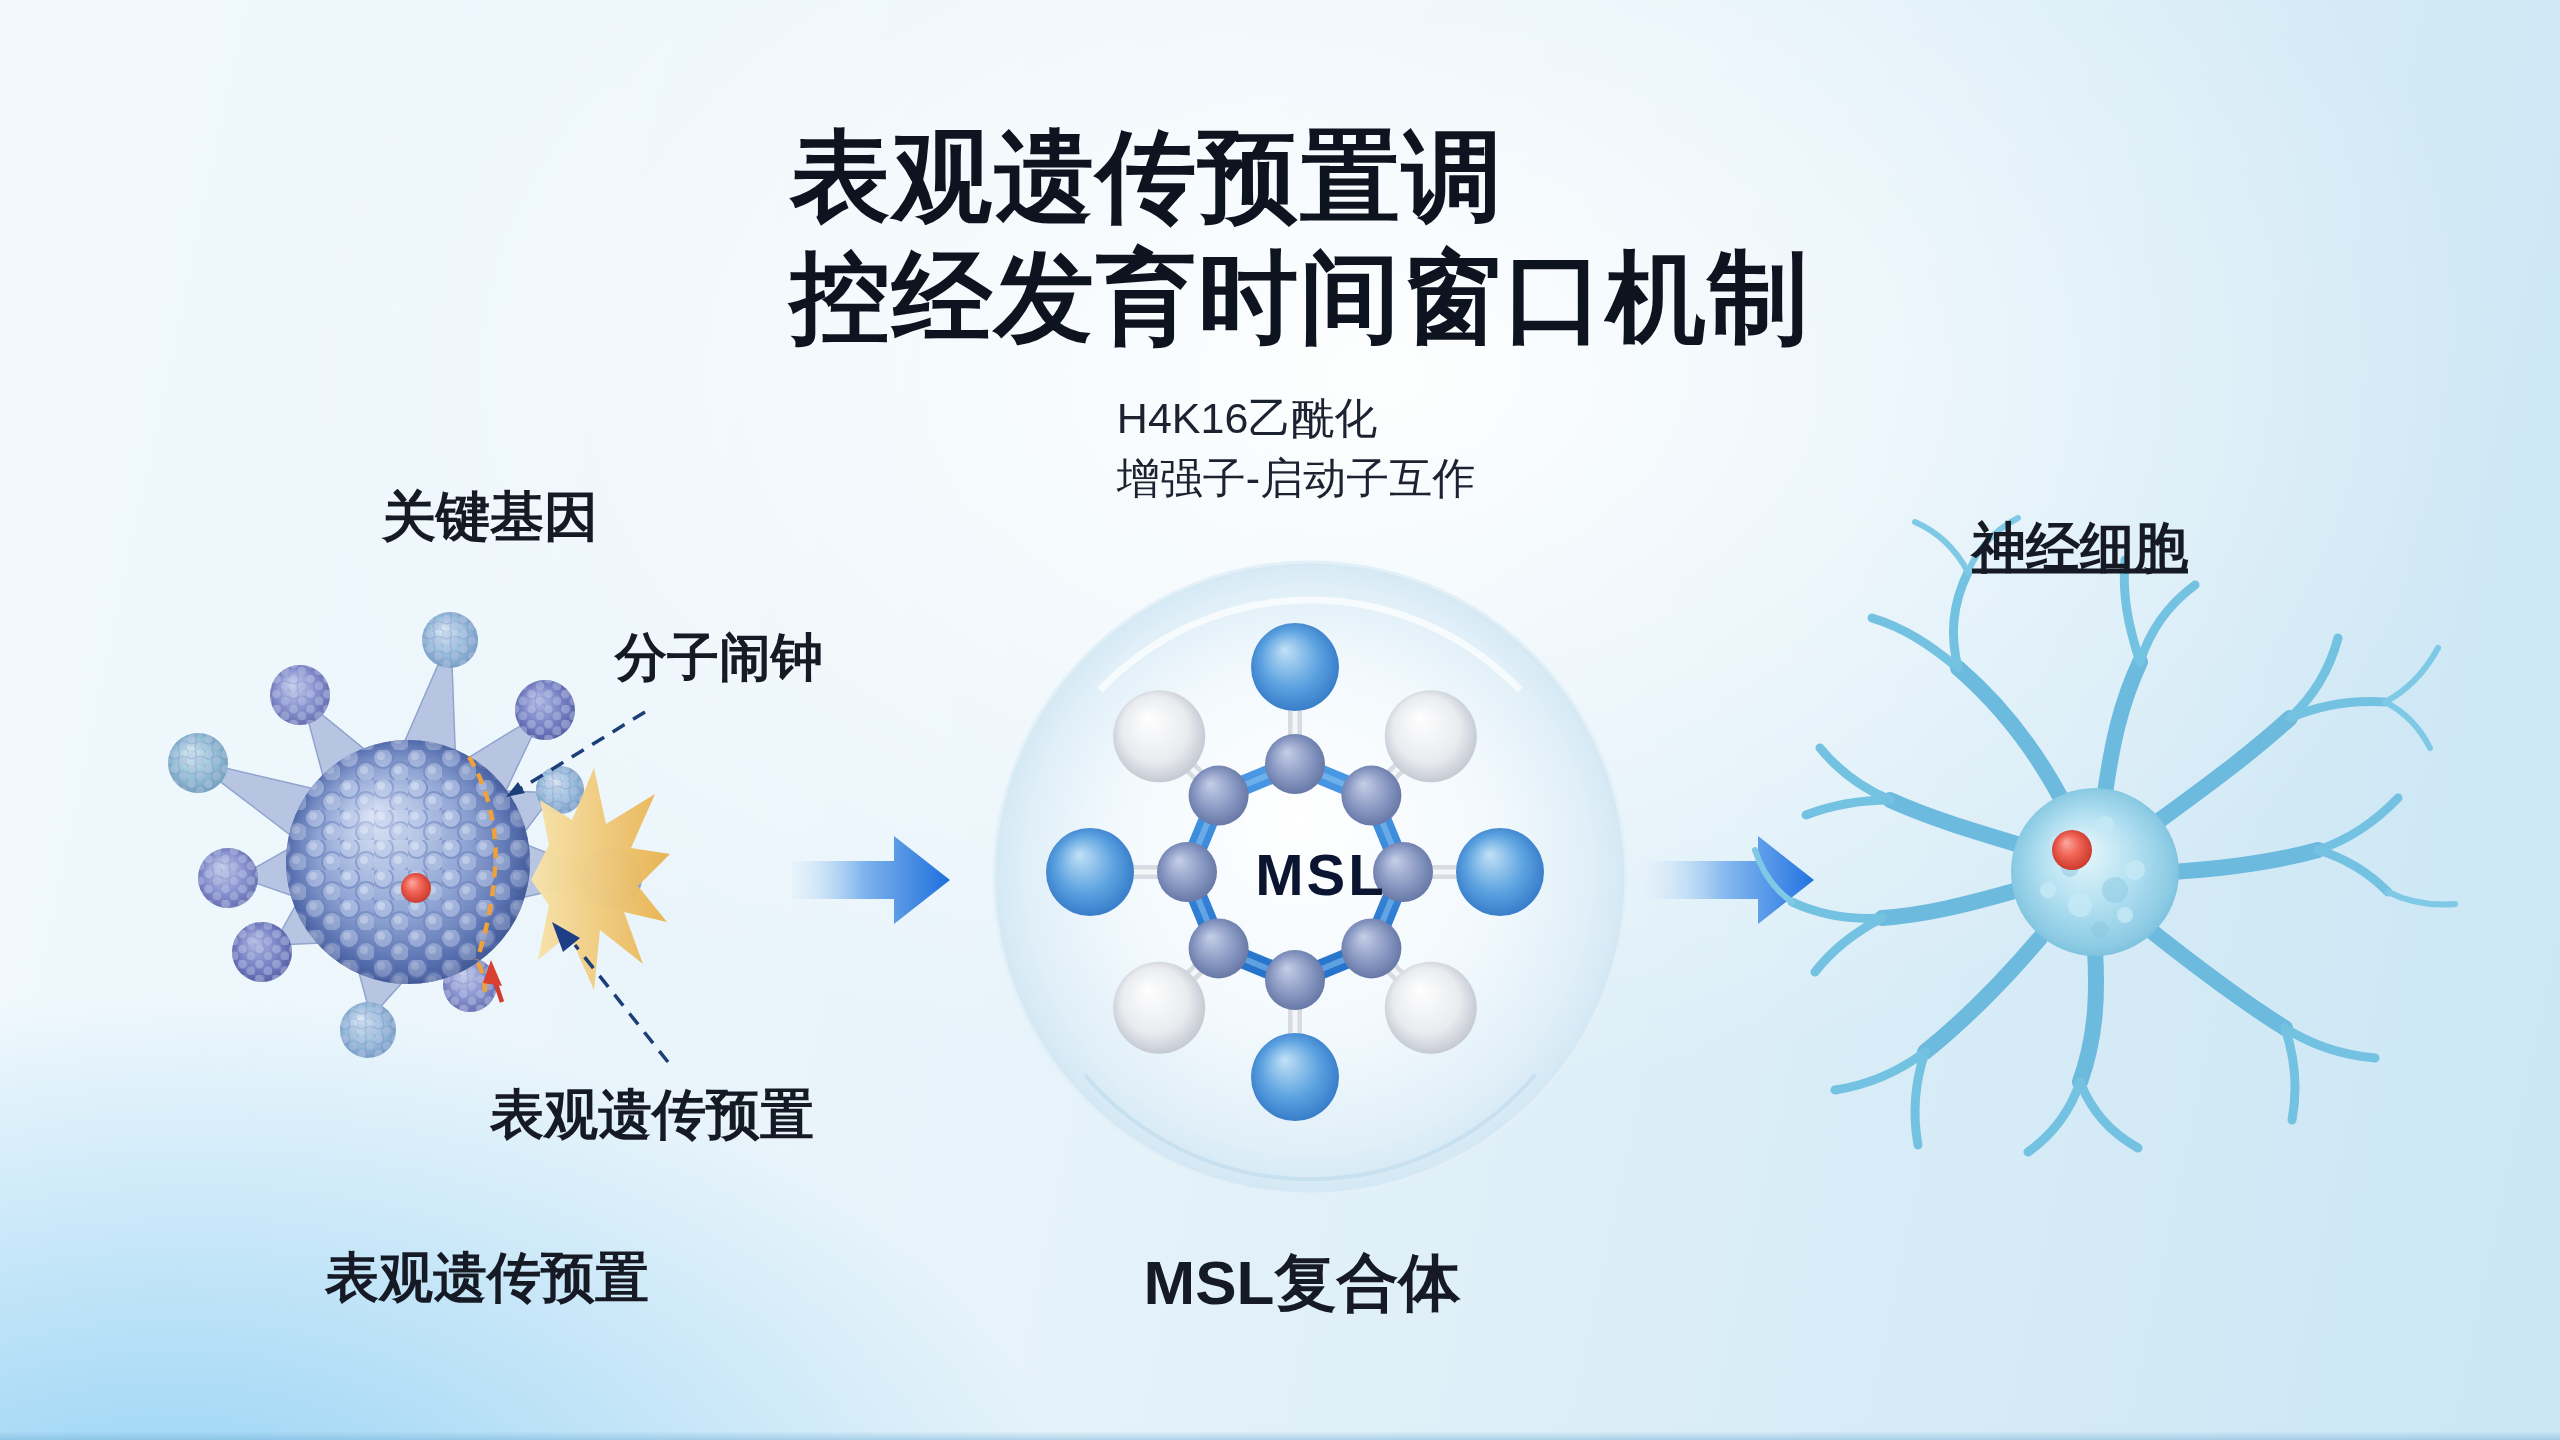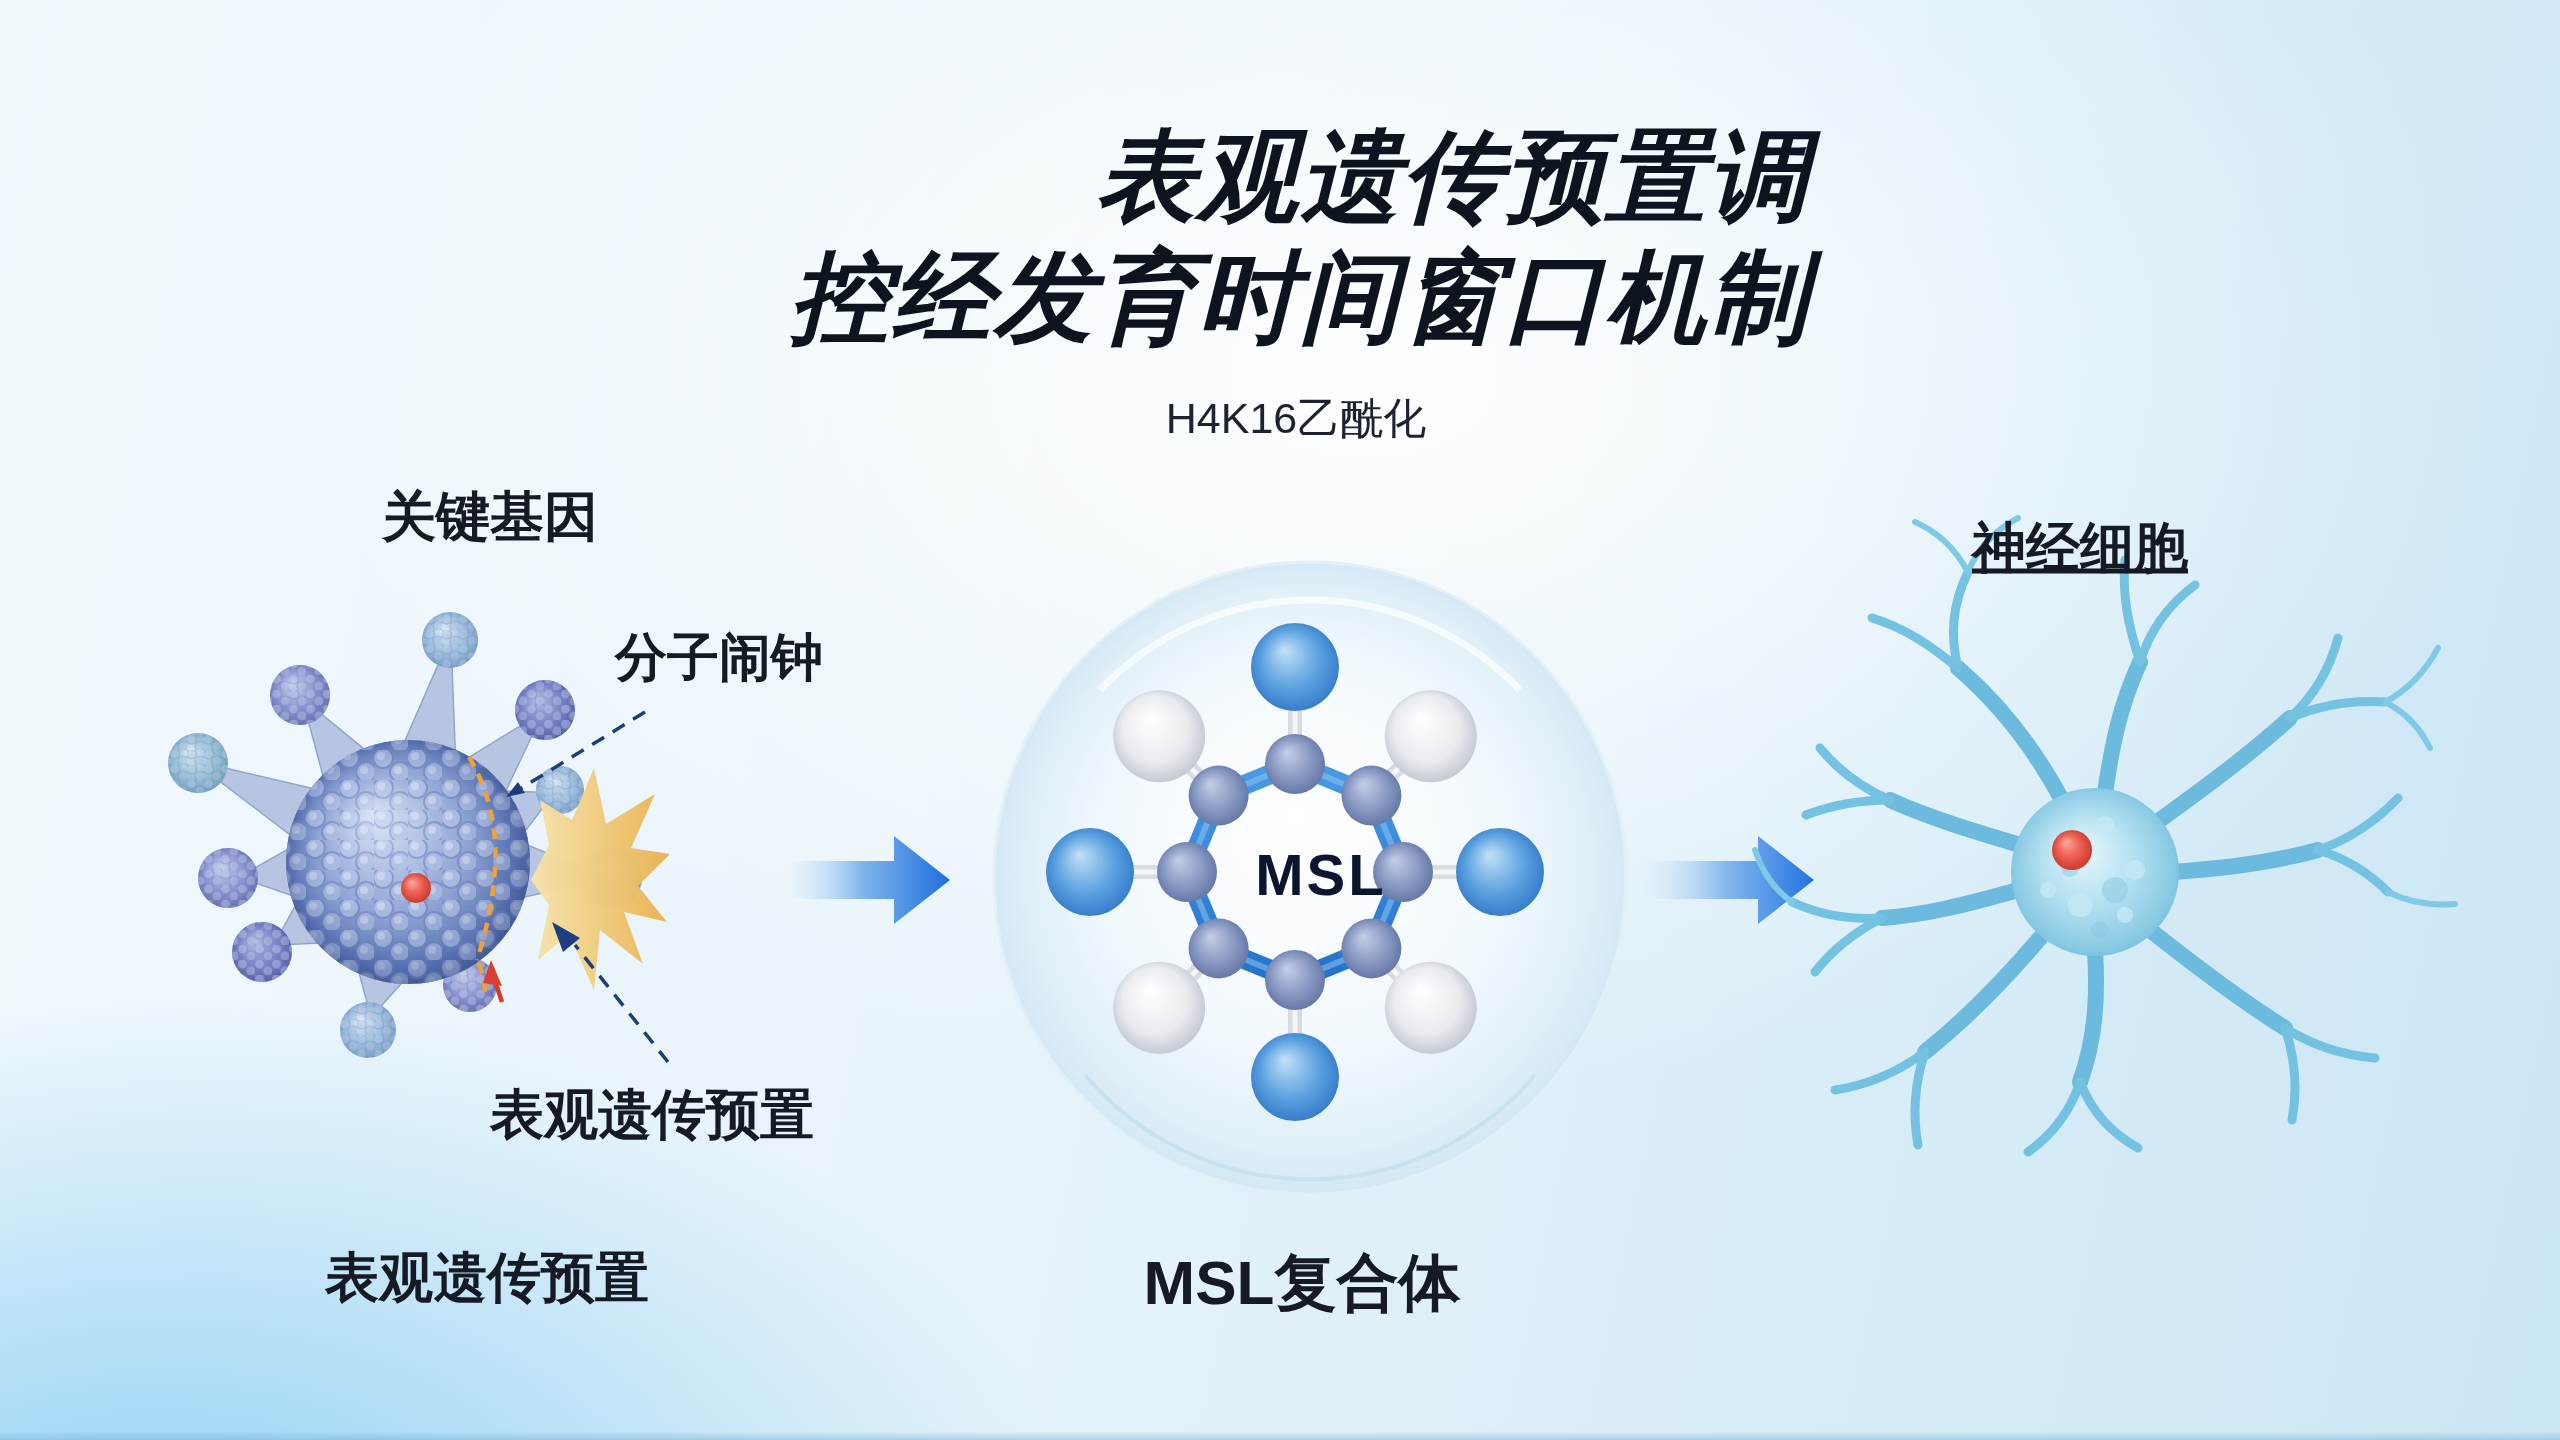--- a/index.html
+++ b/index.html
@@ -8,21 +8,21 @@
     font-family:"Liberation Sans","DejaVu Sans",sans-serif;
     background:
       radial-gradient(1500px 950px at 6% 110%, rgba(125,200,242,.85), rgba(125,200,242,0) 62%),
       radial-gradient(1700px 1100px at 54% 26%, rgba(255,255,255,.95), rgba(255,255,255,0) 66%),
       linear-gradient(102deg,#f2f9fd 0%,#e6f3fa 45%,#d7ecf7 75%,#cbe6f4 100%);
   }
   svg.art{position:absolute;left:0;top:0;}
   .lbl{position:absolute;transform:translate(-50%,-50%);white-space:nowrap;color:#151a24;font-weight:700;}
   .title-block{
     position:absolute;left:1300px;top:116px;transform:translateX(-50%);
-    text-align:right;color:#0e1320;font-weight:900;font-size:100px;line-height:121px;letter-spacing:2px;font-style:italic;
+    text-align:left;color:#0e1320;font-weight:900;font-size:100px;line-height:121px;letter-spacing:2px;
   }
   .subtitle-block{
     position:absolute;left:1296px;top:388px;transform:translateX(-50%);
     text-align:left;color:#1c2230;font-weight:500;font-size:43px;line-height:60px;
   }
   .lbl-key-gene      {left:490px; top:517px; font-size:54px;}
   .lbl-clock         {left:707px; top:658px; font-size:52px;margin-left:12px;}
   .lbl-preset-anno   {left:652px; top:1115px;font-size:54px;}
   .lbl-preset-bottom {left:487px; top:1278px;font-size:54px;}
   .lbl-msl-bottom    {left:1277px;top:1283px;font-size:62px;font-weight:800;margin-left:25px;}
@@ -318,20 +318,21 @@
     </g>
   </svg>
 
   <div class="title-block">
     <div>表观遗传预置调</div>
     <div>控经发育时间窗口机制</div>
   </div>
 
   <div class="subtitle-block">
     <div>H4K16乙酰化</div>
+    <div>增强子-启动子互作</div>
   </div>
 
   <div class="lbl lbl-key-gene">关键基因</div>
   <div class="lbl lbl-clock">分子闹钟</div>
   <div class="lbl lbl-preset-anno">表观遗传预置</div>
   <div class="lbl lbl-preset-bottom">表观遗传预置</div>
 
   <div class="lbl lbl-msl-core">MSL</div>
   <div class="lbl lbl-msl-bottom">MSL复合体</div>
 

